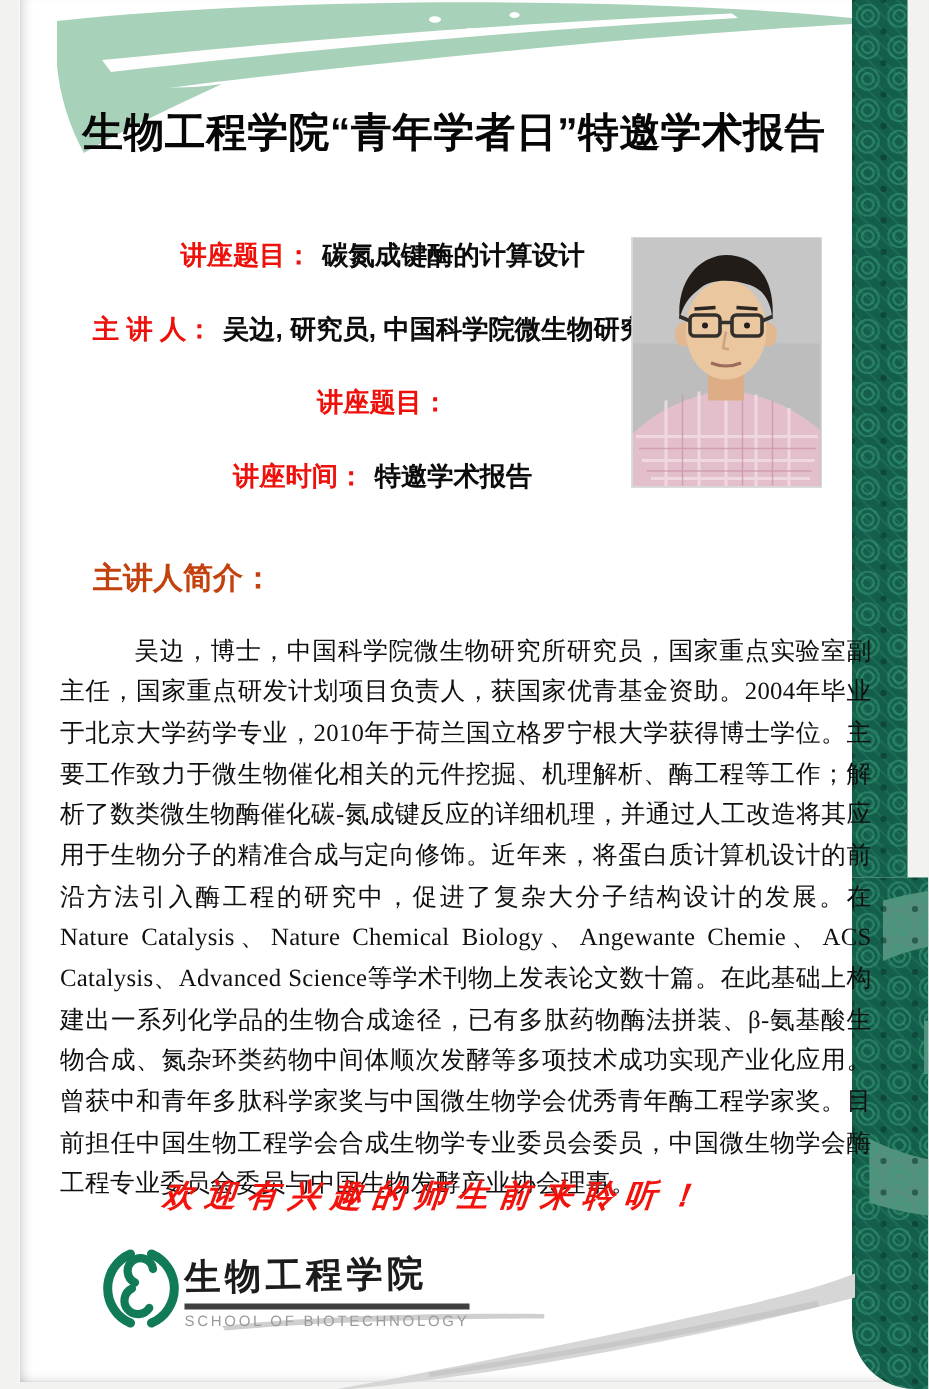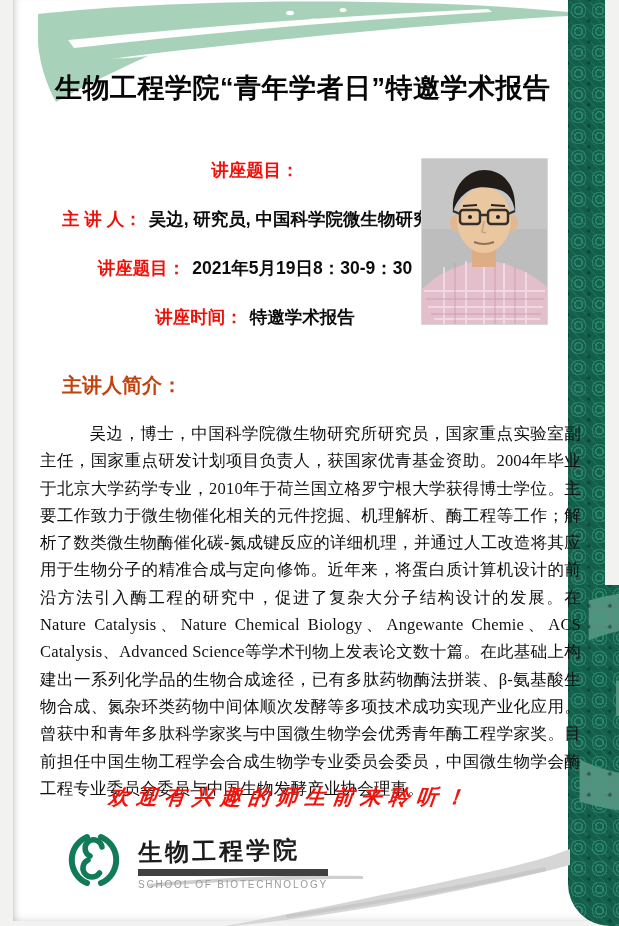--- a/index.html
+++ b/index.html
@@ -33,25 +33,25 @@
   .info .val{color:#0c0c0c;}
   .photo{position:absolute;left:421px;top:158px;width:125px;height:165px;border:1px solid #d8d8d8;
          background:#bcbcbc;}
   .bio-head{position:absolute;left:62px;top:372px;font-size:20px;font-weight:800;color:#c2410c;}
   .bio{position:absolute;left:40px;top:420px;width:541px;font-size:16.5px;line-height:27.3px;
        color:#101010;text-align:justify;text-indent:3em;
        font-family:"Liberation Serif",serif;letter-spacing:.2px;}
   .welcome{position:absolute;left:13px;top:783px;width:555px;text-align:center;font-size:21px;
        font-weight:800;font-style:italic;color:#f2130d;letter-spacing:7px;transform:skewX(-6deg);
        white-space:nowrap;}
-  .logo{position:absolute;left:66px;top:831px;display:flex;align-items:center;gap:16px;}
+  .logo{position:absolute;left:66px;top:831px;display:flex;align-items:flex-end;gap:1px;}
   .logo .emblem{width:56px;height:56px;}
   .logo .cn{font-family:"Liberation Serif",serif;font-size:24px;font-weight:700;color:#1c1c1c;
        letter-spacing:3px;transform:rotate(-1deg);line-height:1.2;margin-top:6px;}
-  .logo .en{font-size:10px;color:#9a9a9a;letter-spacing:1.8px;border-top:7px solid #404040;
+  .logo .en{font-size:10px;color:#9a9a9a;letter-spacing:1.8px;border-top:4px solid #404040;
        margin-top:3px;padding-top:3px;white-space:nowrap;}
 </style>
 </head>
 <body>
 
 <div class="stage">
 
   <div class="page"></div>
 
   <svg class="mint-brush" viewBox="0 0 530 112">
@@ -77,28 +77,28 @@
     <path d="M0,91 C70,78 150,62 250,40 C290,31 320,24 345,14 L345,30 C300,42 240,55 170,68
              C110,79 50,87 8,91 Z" fill="#d6d6d6"></path>
     <path d="M60,80 C140,68 230,52 320,32 L321,36 C240,54 150,70 62,83 Z" fill="#c4c4c4" opacity=".8"></path>
   </svg>
 
   <div class="title">生物工程学院“青年学者日”特邀学术报告</div>
 
   <div class="info">
     <div class="row">
       <span class="lab">讲座题目：</span>
+      <span class="val">碳氮成键酶的计算设计</span>
     </div>
     <div class="row">
       <span class="lab">主 讲 人：</span>
       <span class="val">吴边, 研究员, 中国科学院微生物研究所</span>
     </div>
     <div class="row">
       <span class="lab">讲座题目：</span>
-      <span class="val">2021年5月19日8：30-9：30</span>
     </div>
     <div class="row">
       <span class="lab">讲座时间：</span>
       <span class="val">特邀学术报告</span>
     </div>
   </div>
 
   <div class="photo">
     <svg viewBox="0 0 125 165" width="125" height="165">
       <rect x="0" y="0" width="125" height="165" fill="#bdbdbd"></rect>

